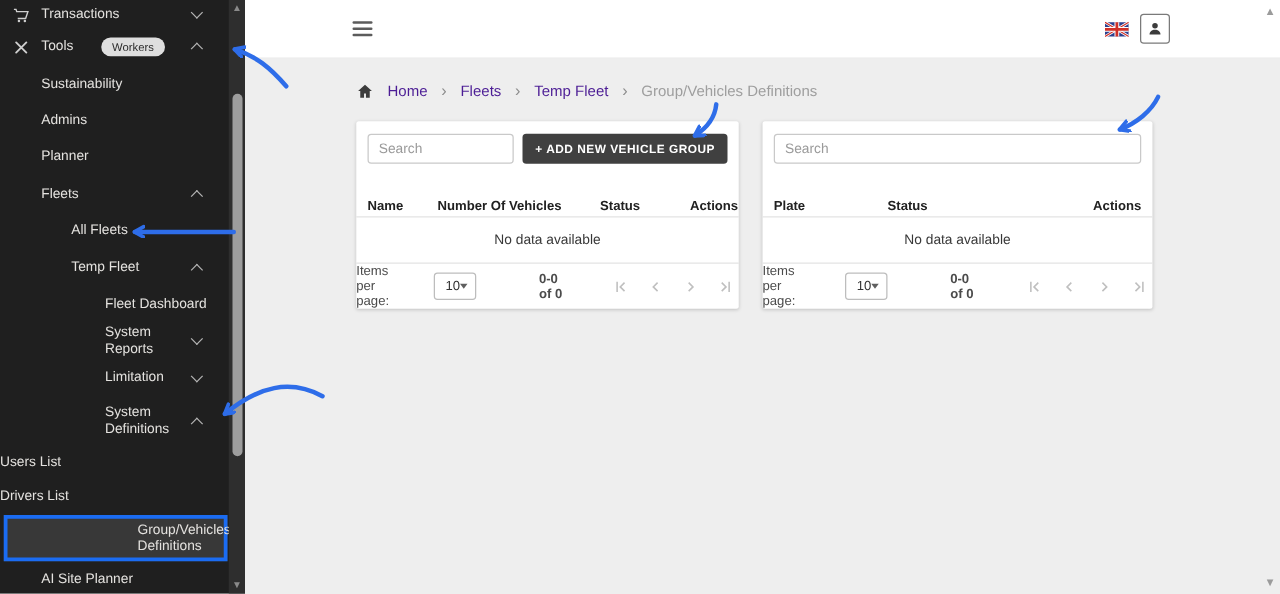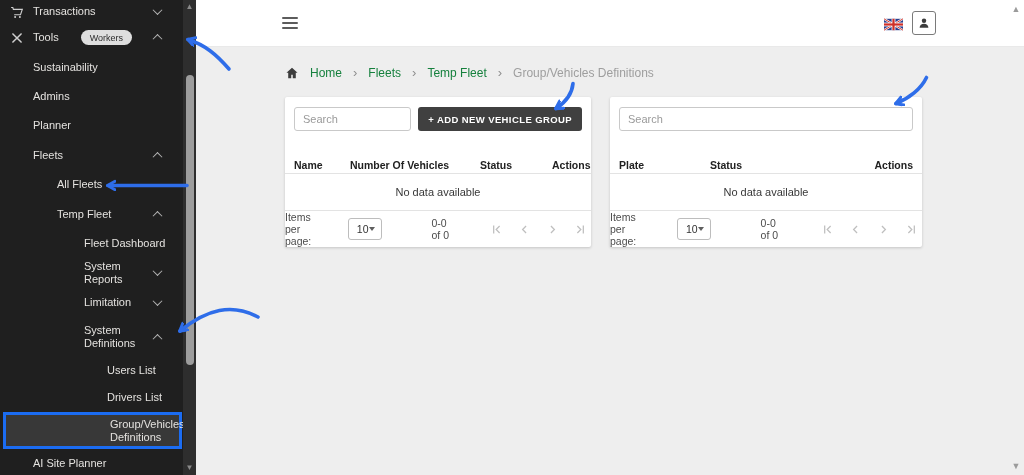--- a/index.html
+++ b/index.html
@@ -10,21 +10,21 @@
 
   
   .sidebar { position:relative; width:196px; height:475px; background:#1f1f1f; flex:0 0 196px; overflow:hidden; }
   .sb-nav { width:183px; }
   .sb-item { position:relative; display:flex; align-items:center; color:#e4e2df; font-size:11px; cursor:pointer; padding-right:8px; }
   .sb-item .sb-icon { position:absolute; left:9px; top:50%; transform:translateY(-50%); width:16px; height:16px; display:flex; align-items:center; justify-content:center; }
   .lvl0 { padding-left:33px; }
   .lvl1 { padding-left:33px; }
   .lvl2 { padding-left:57px;text-align:center; }
   .lvl3 { padding-left:84px; }
-  .lvl4 { padding-left:107px; }
+  .lvl4 { }
   .sb-label { line-height:1.18; }
   .wrap-narrow .sb-label { max-width:72px; }
   .wrap-group .sb-label { max-width:80px; }
   .chev { width:7px; height:7px; border-right:1.7px solid #b5b5b5; border-bottom:1.7px solid #b5b5b5; display:inline-block; margin-left:auto; margin-right:14px; flex:0 0 auto; }
   .chev.down { transform:rotate(45deg) translate(-1px,-1px); }
   .chev.up   { transform:rotate(-135deg) translate(-1px,-1px); }
   .badge { background:#dedede; color:#2c2c2c; font-size:9px; padding:2.5px 9px; border-radius:10px; margin-left:22px; font-weight:400; }
   .sb-item.highlighted { background:#383838; border:3px solid #1b6cf2; margin:0 1px 0 3px; padding-left:104px; }
 
   
@@ -40,42 +40,42 @@
   .hamburger span { display:block; height:2.2px; background:#5c5c5c; border-radius:1px; }
   .top-right { display:flex; align-items:center; gap:9px; }
   .flag-btn { width:19px; height:13px; cursor:pointer; display:block; }
   .user-btn { width:24px; height:24px; border:1px solid #7a7a7a; border-radius:3px; background:#fff; display:flex; align-items:center; justify-content:center; cursor:pointer; }
 
   .content { flex:1; padding:14px 0 0 89px; }
 
   
   .breadcrumb { display:flex; align-items:center; gap:11px; font-size:12px; color:#3a3a3a; height:24px; margin-bottom:12px; }
   .bc-home { display:flex; align-items:center; cursor:pointer; }
-  .bc-link { color:#15803d; text-decoration:none; cursor:pointer; }
+  .bc-link { color:#4c1d95; text-decoration:none; cursor:pointer; }
   .bc-sep { color:#8d8d8d; font-size:13px; line-height:1; transform:translateY(-1px); }
   .bc-current { color:#9e9e9e; }
 
   
   .cards { display:flex; gap:19px; }
   .card { background:#ffffff; border-radius:2px; box-shadow:0 1px 3px rgba(0,0,0,0.18); height:150px; display:flex; flex-direction:column; }
   .card.groups { width:306px; }
   .card.vehicles { width:312px; }
   .card-top { display:flex; align-items:flex-start; padding:10px 9px 0 9px; gap:7px; }
   .search-input { flex:1; height:24px; border:1px solid #c9c9c9; border-radius:3px; font-size:11px; padding:0 8px; color:#333; outline:none; font-family:"Liberation Sans", sans-serif; min-width:0; }
   .search-input::placeholder { color:#9a9a9a; }
   .add-btn { background:#404040; color:#ffffff; border:none; border-radius:3px; height:24px; font-size:9.5px; font-weight:bold; letter-spacing:0.4px; padding:0 10px; cursor:pointer; white-space:nowrap; font-family:"Liberation Sans", sans-serif; }
   .thead { display:grid; align-items:center; font-size:10.5px; font-weight:bold; color:#212121; padding:0 9px; height:19px; margin-top:26px; border-bottom:1px solid #e3e3e3; }
   .thead-groups { grid-template-columns:56px 130px 72px 1fr; }
   .thead-vehicles { grid-template-columns:91px 1fr 56px; }
   .th-right { text-align:right; }
   .empty-row { height:40px; display:flex; align-items:center; justify-content:center; font-size:11px; color:#383838; border-bottom:1px solid #e3e3e3; }
   .paginator { flex:1; display:flex; align-items:center; justify-content:center; gap:25px; font-size:10.5px; color:#4b4b4b; }
   .pagesize { width:40px; height:22px; border:1px solid #bdbdbd; border-radius:3px; display:flex; align-items:center; justify-content:space-between; padding:0 6px 0 8px; cursor:pointer; color:#333; }
   .caret { width:0; height:0; border-left:3.5px solid transparent; border-right:3.5px solid transparent; border-top:4px solid #5f5f5f; }
-  .range { margin-left:25px; }
+  .range { margin-left:25px;font-weight:bold; }
   .pg-icons { display:flex; align-items:center; gap:6px; margin-left:10px; }
   .pg-btn { width:22px; height:22px; display:flex; align-items:center; justify-content:center; cursor:default; }
 
   
   .page-scroll { position:absolute; top:0; right:0; width:16px; height:475px; background:transparent; }
   .page-scroll .scroll-arrow { width:16px; color:#9b9b9b; font-size:9px; }
   .page-scroll .up { top:4px; } .page-scroll .dn { bottom:4px; }
 
   
   .annotations { position:absolute; top:0; left:0; width:1024px; height:475px; pointer-events:none; z-index:40; }

